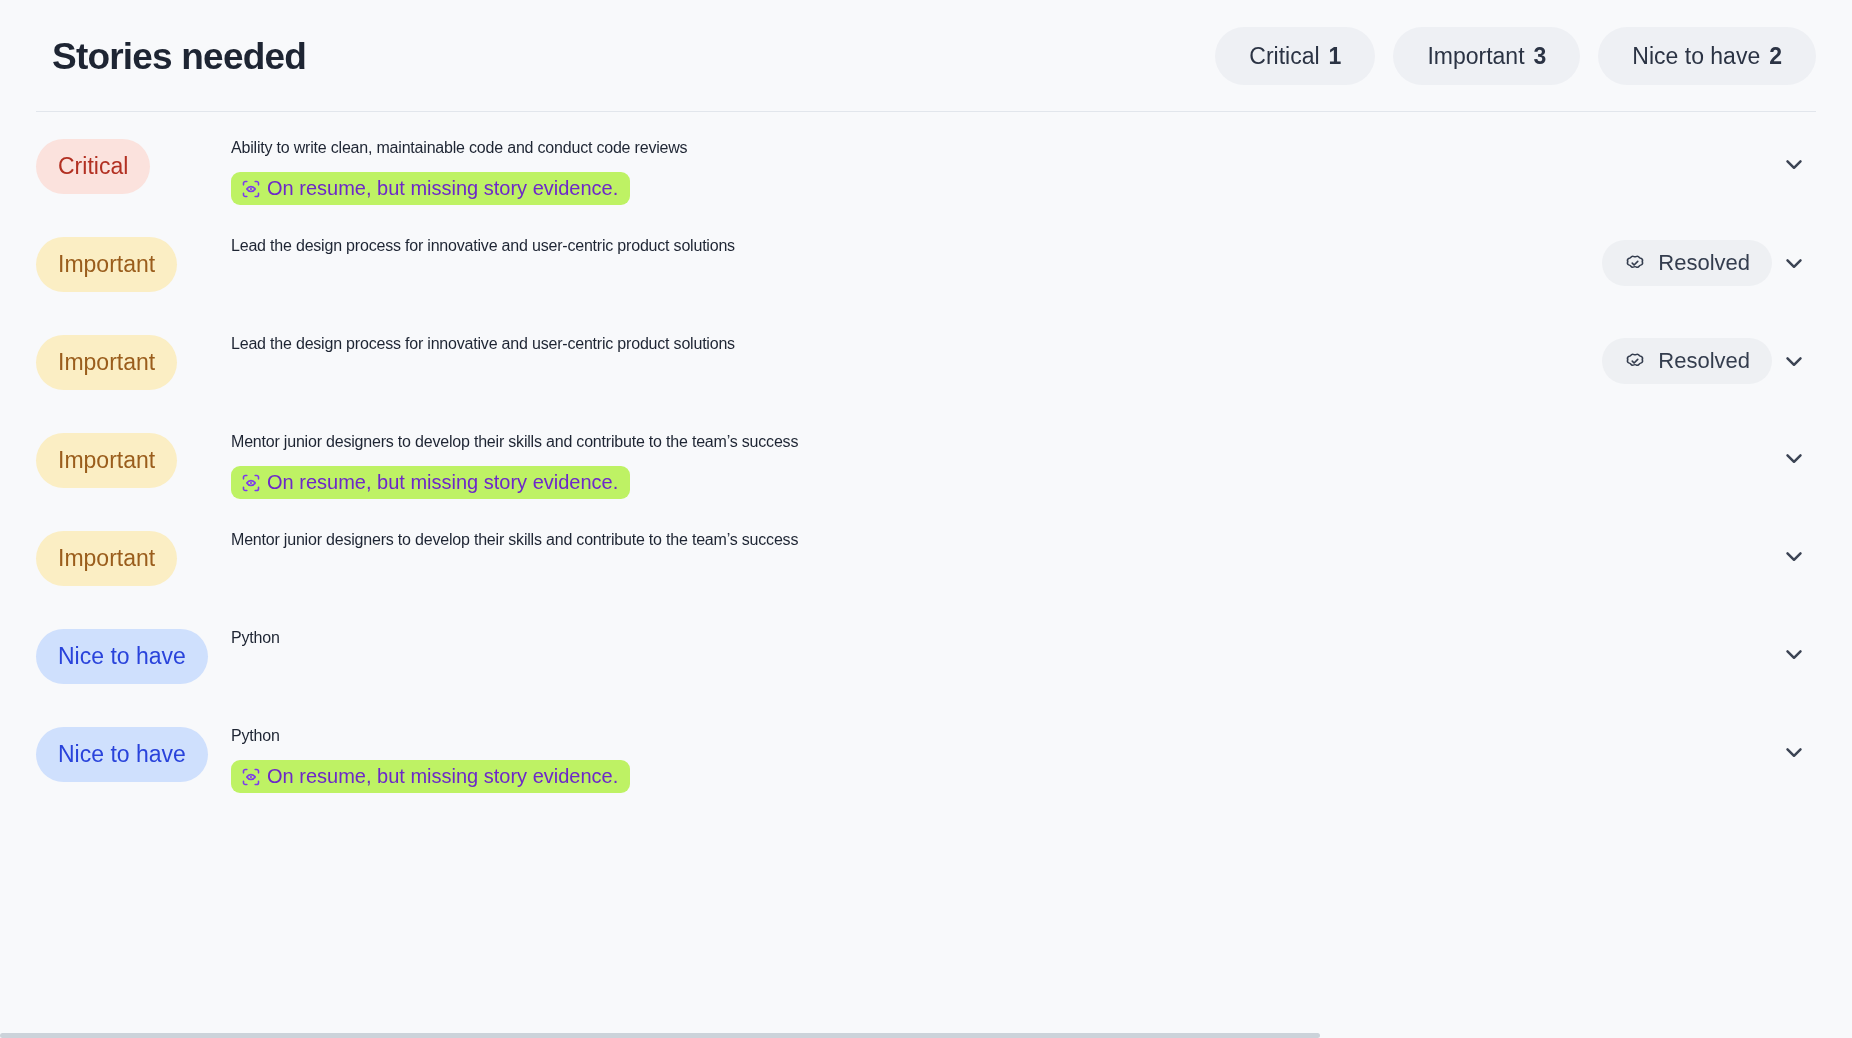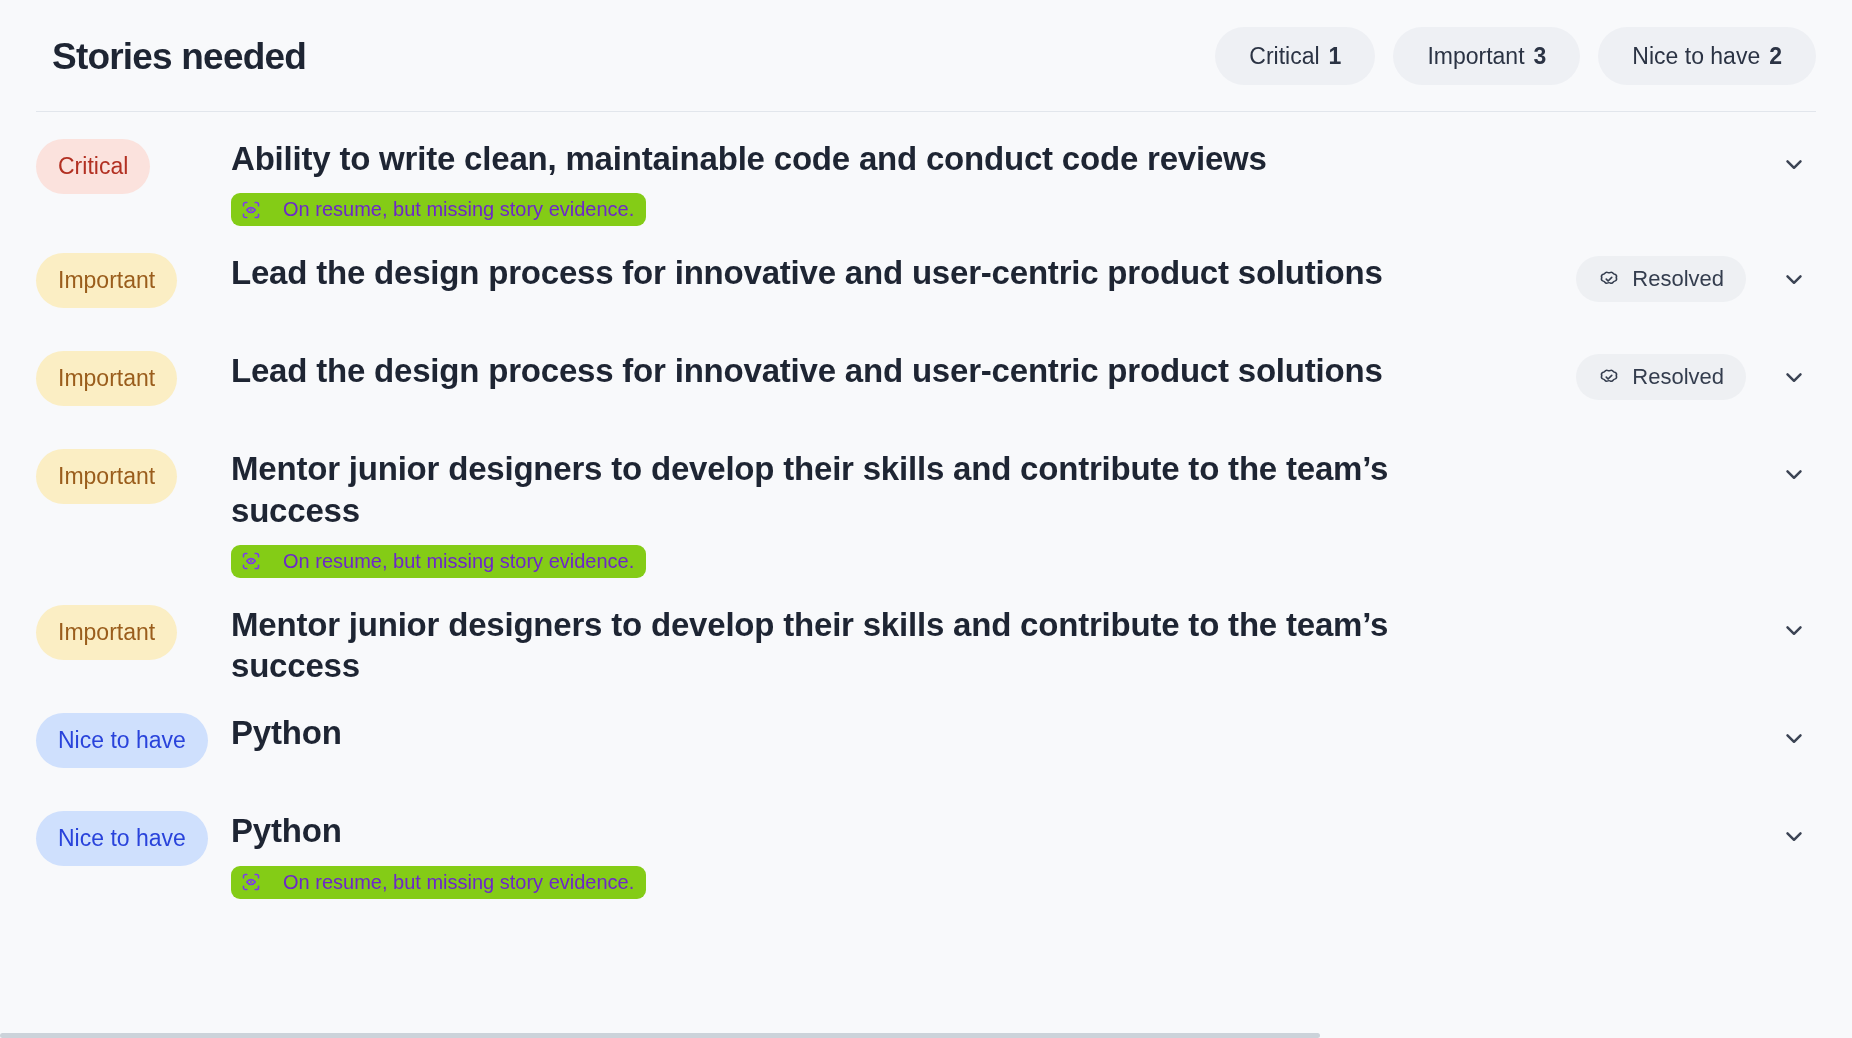--- a/index.html
+++ b/index.html
@@ -126,53 +126,52 @@
     color: #2943db;
   }
 
   .row-main {
     flex: 1 1 auto;
     min-width: 0;
     padding-top: 4px;
   }
 
   .row-title {
-    font-size: 33px;
-    font-weight: 700;
+    font-size: 16px;
+    font-weight: 400;
     letter-spacing: -0.2px;
     color: #1e2533;
     line-height: 1.25;
   }
 
   .evidence-tag {
     display: inline-flex;
     align-items: center;
-    gap: 22px;
-    background: #84cc16;
+    gap: 6px;
+    background: #bef264;
     border-radius: 9px;
     padding: 5px 12px 5px 10px;
     margin-top: 14px;
     font-size: 20px;
     color: #6d28c9;
     white-space: nowrap;
     cursor: pointer;
   }
   .evidence-tag .scan-eye-icon {
     display: inline-flex;
     width: 20px;
     height: 20px;
     flex: 0 0 20px;
   }
   .evidence-tag .scan-eye-icon svg { display: block; }
 
   .row-right {
     flex: 0 0 auto;
     display: flex;
     align-items: center;
-    gap: 26px;
     padding-top: 8px;
     min-width: 300px;
     justify-content: flex-end;
   }
 
   .resolved-badge {
     display: inline-flex;
     align-items: center;
     gap: 12px;
     background: #eef0f3;

